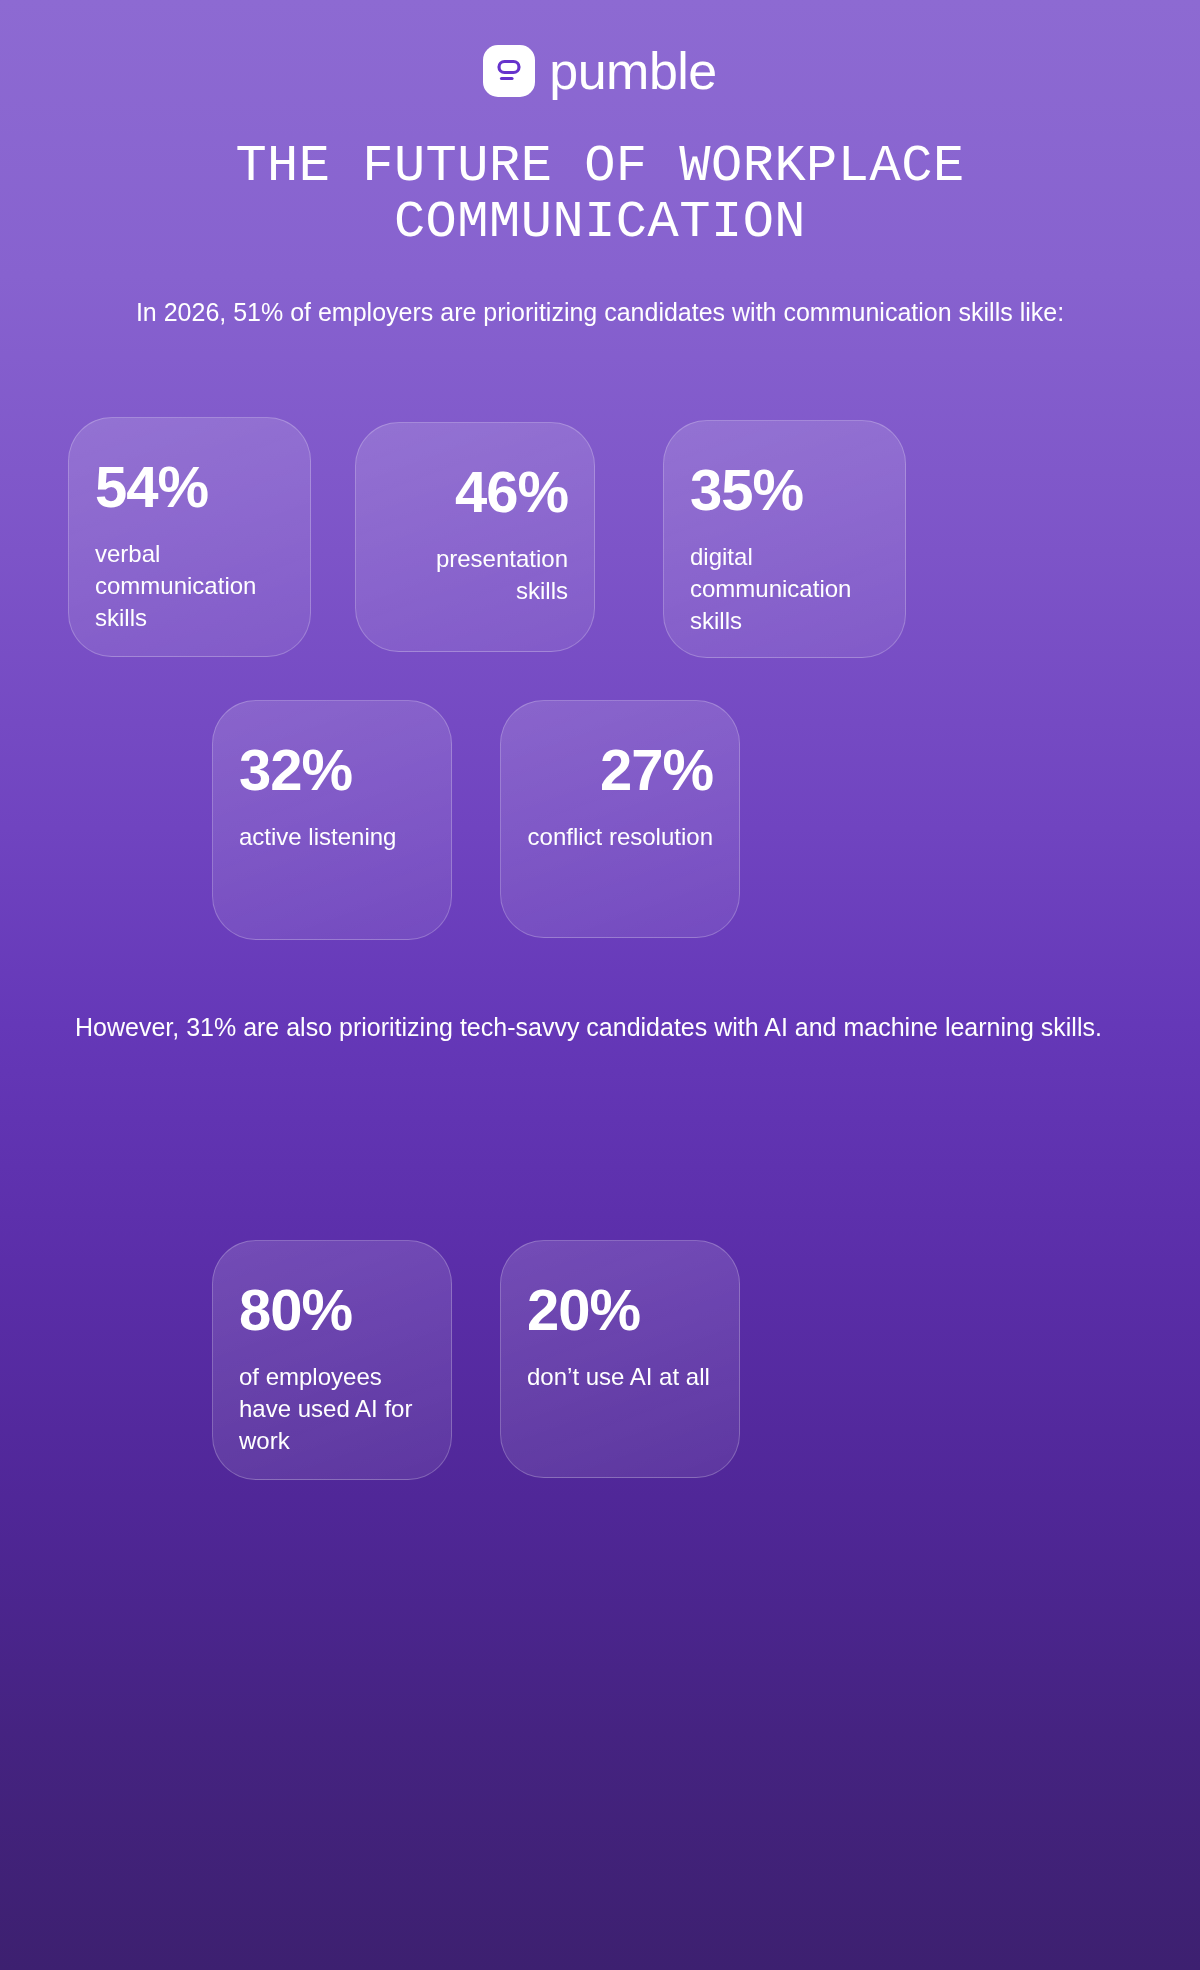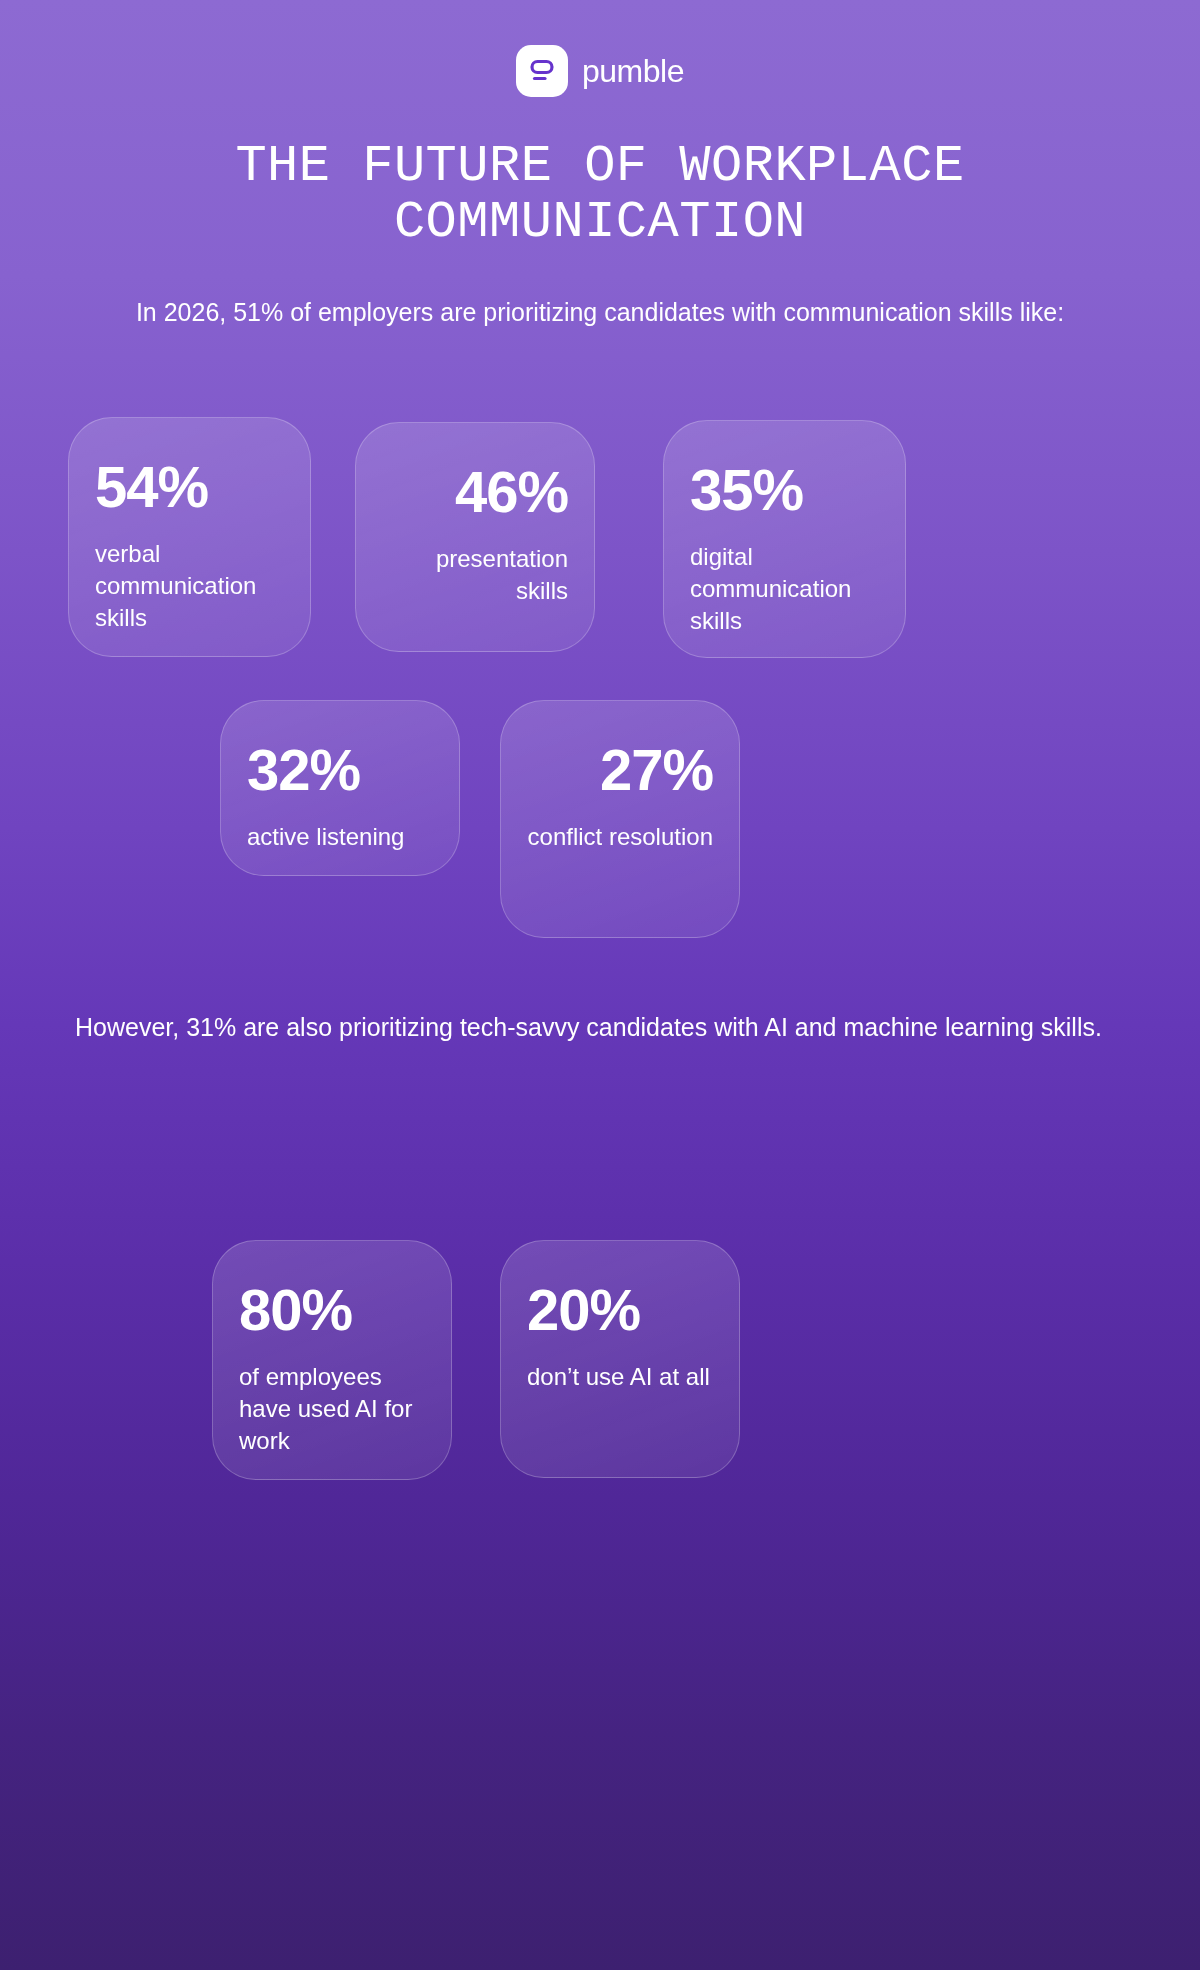--- a/index.html
+++ b/index.html
@@ -43,21 +43,21 @@
   .logo-mark {
     width:52px;
     height:52px;
     background:#ffffff;
     border-radius:15px;
     display:flex;
     align-items:center;
     justify-content:center;
   }
   .logo-text {
-    font-size:32px;
+    font-size:52px;
     font-weight:500;
     letter-spacing:-0.5px;
     color:#ffffff;
     line-height:1;
   }
 
   
   .title {
     margin-top:42px;
     text-align:center;
@@ -102,21 +102,21 @@
     font-weight:400;
     line-height:1.33;
   }
 
   
   .c0 { left:68px;  top:417px; width:243px; height:240px; }
   .c1 { left:355px; top:422px; width:240px; height:230px;text-align:right; }
   .c2 { left:663px; top:420px; width:243px; height:238px; }
 
   
-  .c3 { left:220px; top:700px; width:240px; height:176px; }
+  .c3 { left:212px; top:700px; width:240px; height:240px; }
   .c4 { left:500px; top:700px; width:240px; height:238px;align-items:flex-end; }
 
   
   .c5 { left:212px; top:1240px; width:240px; height:240px; }
   .c6 { left:500px; top:1240px; width:240px; height:238px; }
 
   .c0 .pct, .c1 .pct, .c2 .pct { font-size:58px; }
   .c3 .pct, .c4 .pct { font-size:58px; }
   .c5 .pct, .c6 .pct { font-size:58px; }
 

